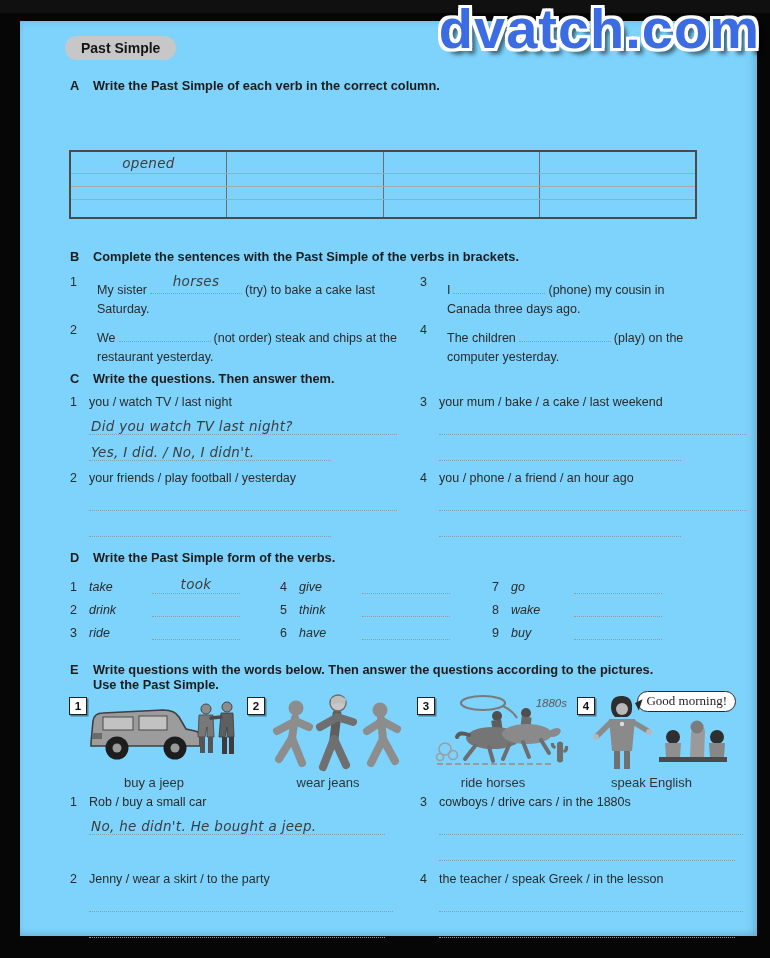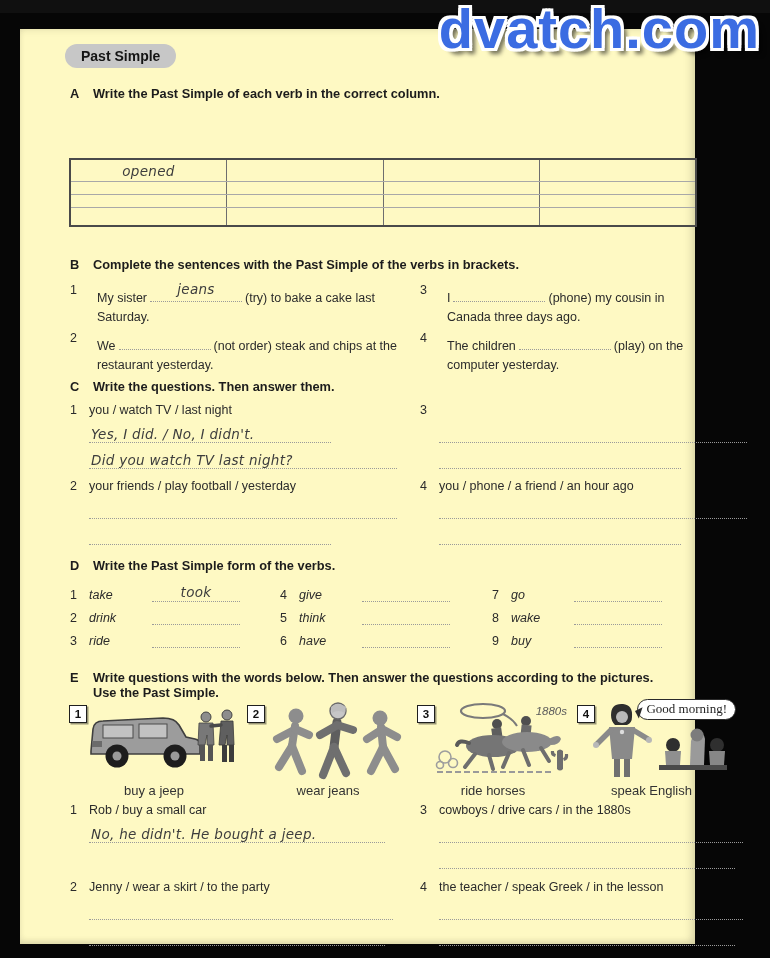--- a/index.html
+++ b/index.html
@@ -2,22 +2,22 @@
 <html><head>
 <meta charset="utf-8">
 <style>
   html,body{margin:0;padding:0;}
   body{
     width:770px;height:958px;position:relative;background:#060606;
     font-family:"Liberation Sans",sans-serif;color:#2b2b2b;overflow:hidden;
   }
   .topbar{position:absolute;left:0;top:0;width:770px;height:13px;background:#101010;}
   .page{
-    position:absolute;left:20px;top:29px;width:675px;height:915px;
-    background:#fef9c3;box-shadow:inset -4px 0 8px rgba(0,0,0,0.12), inset 0 -3px 6px rgba(0,0,0,0.08);
+    position:absolute;left:20px;top:21px;width:737px;height:915px;
+    background:#7dd3fc;box-shadow:inset -4px 0 8px rgba(0,0,0,0.12), inset 0 -3px 6px rgba(0,0,0,0.08);
   }
   .watermark{
     position:absolute;top:-4px;right:10px;z-index:99;
     font-size:56px;font-weight:bold;letter-spacing:1px;color:#3b6ce2;
     text-shadow:-3px -3px 0 #fff,3px -3px 0 #fff,-3px 3px 0 #fff,3px 3px 0 #fff,
                 0 -3px 0 #fff,0 3px 0 #fff,-3px 0 0 #fff,3px 0 0 #fff,
                 6px 6px 4px rgba(0,0,0,0.55);
   }
   .badge{
     position:absolute;left:45px;top:15px;background:#c7c7c7;color:#141414;
@@ -175,21 +175,21 @@
     </table>
 
   <div class="sechead h-b">
     <span class="letter">B</span>
     <span class="stitle">Complete the sentences with the Past Simple of the verbs in brackets.</span>
   </div>
 
   <div class="twocol grid-b">
     <div class="item">
       <span class="num">1</span>
-      <p class="itext"><span>My sister</span><span class="blank"><span class="hw">jeans</span></span><span>(try) to bake a cake last Saturday.</span></p>
+      <p class="itext"><span>My sister</span><span class="blank"><span class="hw">horses</span></span><span>(try) to bake a cake last Saturday.</span></p>
     </div>
     <div class="item">
       <span class="num">3</span>
       <p class="itext"><span>I</span><span class="blank"><span class="hw"></span></span><span>(phone) my cousin in Canada three days ago.</span></p>
     </div>
     <div class="item">
       <span class="num">2</span>
       <p class="itext"><span>We</span><span class="blank"><span class="hw"></span></span><span>(not order) steak and chips at the restaurant yesterday.</span></p>
     </div>
     <div class="item">
@@ -202,30 +202,31 @@
     <span class="letter">C</span>
     <span class="stitle">Write the questions. Then answer them.</span>
   </div>
 
   <div class="twocol grid-c">
     <div class="qitem">
       <div class="prow">
           <span class="num">1</span>
           <span>you / watch TV / last night</span>
         </div>
+      <div class="ansline c1">
+          <span class="hw">Did you watch TV last night?</span>
+        </div>
       <div class="ansline c2">
           <span class="hw">Yes, I did. / No, I didn't.</span>
         </div>
-      <div class="ansline c1">
-          <span class="hw">Did you watch TV last night?</span>
-        </div>
     </div>
     <div class="qitem">
       <div class="prow">
           <span class="num">3</span>
+          <span>your mum / bake / a cake / last weekend</span>
         </div>
       <div class="ansline c1">
           <span class="hw"></span>
         </div>
       <div class="ansline c2">
           <span class="hw"></span>
         </div>
     </div>
     <div class="qitem">
       <div class="prow">

